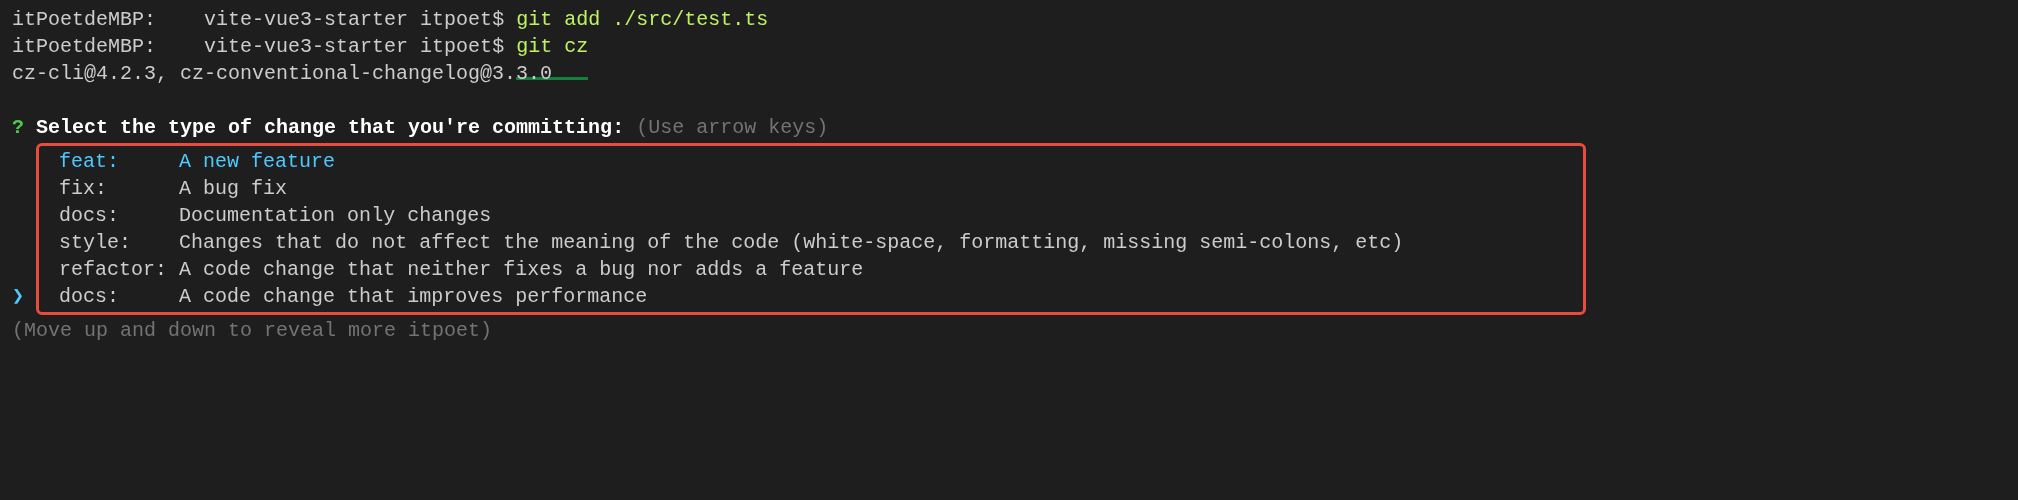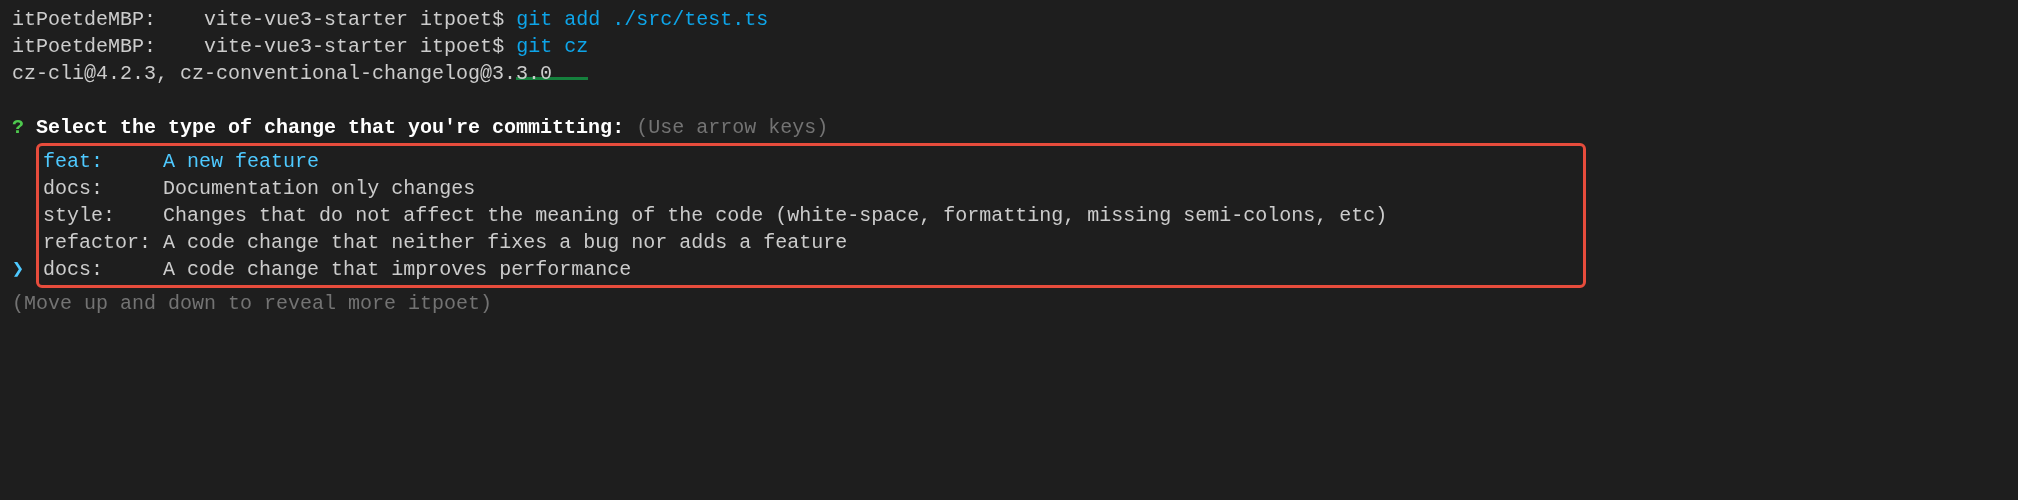--- a/index.html
+++ b/index.html
@@ -26,21 +26,21 @@
       margin-top: 26px;
     }
     .prompt-path {
       color: #cccccc;
       margin-left: 48px;
     }
     .prompt-user {
       color: #cccccc;
     }
     .command {
-      color: #0ea5e9;
+      color: #bef264;
     }
     .underline-red {
       border-bottom: 3px solid #15803d;
       padding-bottom: 19px;
     }
     .version-info {
       color: #cccccc;
       text-align: center;
     }
     .question-mark {
@@ -63,21 +63,21 @@
     }
     .option-label {
       color: #cccccc;
     }
     .option-desc {
       color: #cccccc;
     }
     .options-box {
       border: 3px solid #e74c3c;
       border-radius: 6px;
-      padding: 2px 4px;
+      padding: 2px 20px;
       margin: 2px 0;
       display: inline-block;
       min-width: 1550px;
     }
     .blank-line {
       height: 1.35em;
     }
   </style>
 </head>
 <body>
@@ -87,19 +87,20 @@
 <div class="line"><span class="prompt-host">itPoetdeMBP</span><span>:</span><span class="prompt-path">vite-vue3-starter</span><span> </span><span class="prompt-user">itpoet</span><span>$ </span><span class="command underline-red">git cz</span></div>
 
 <div class="line"><span class="version-info">cz-cli@4.2.3, cz-conventional-changelog@3.3.0</span></div>
 
 <div class="blank-line"></div>
 
 <div class="line"><span class="question-mark">?</span><span> </span><span class="question-text">Select the type of change that you're committing:</span><span> </span><span class="hint-text">(Use arrow keys)</span></div>
 
 <div><span class="selector-arrow">❯</span><span> </span><div class="options-box">
 <div class="line"><span class="selected-item">feat:     </span><span class="selected-item">A new feature</span></div>
+<div class="line"><span class="option-label">fix:      </span><span class="option-desc">A bug fix</span></div>
 <div class="line"><span class="option-label">docs:     </span><span class="option-desc">Documentation only changes</span></div>
 <div class="line"><span class="option-label">style:    </span><span class="option-desc">Changes that do not affect the meaning of the code (white-space, formatting, missing semi-colons, etc)</span></div>
 <div class="line"><span class="option-label">refactor: </span><span class="option-desc">A code change that neither fixes a bug nor adds a feature</span></div>
 <div class="line"><span class="option-label">docs:     </span><span class="option-desc">A code change that improves performance</span></div>
 </div></div>
 
 <div class="line"><span class="hint-text">(Move up and down to reveal more itpoet)</span></div>
 
 </body></html>

